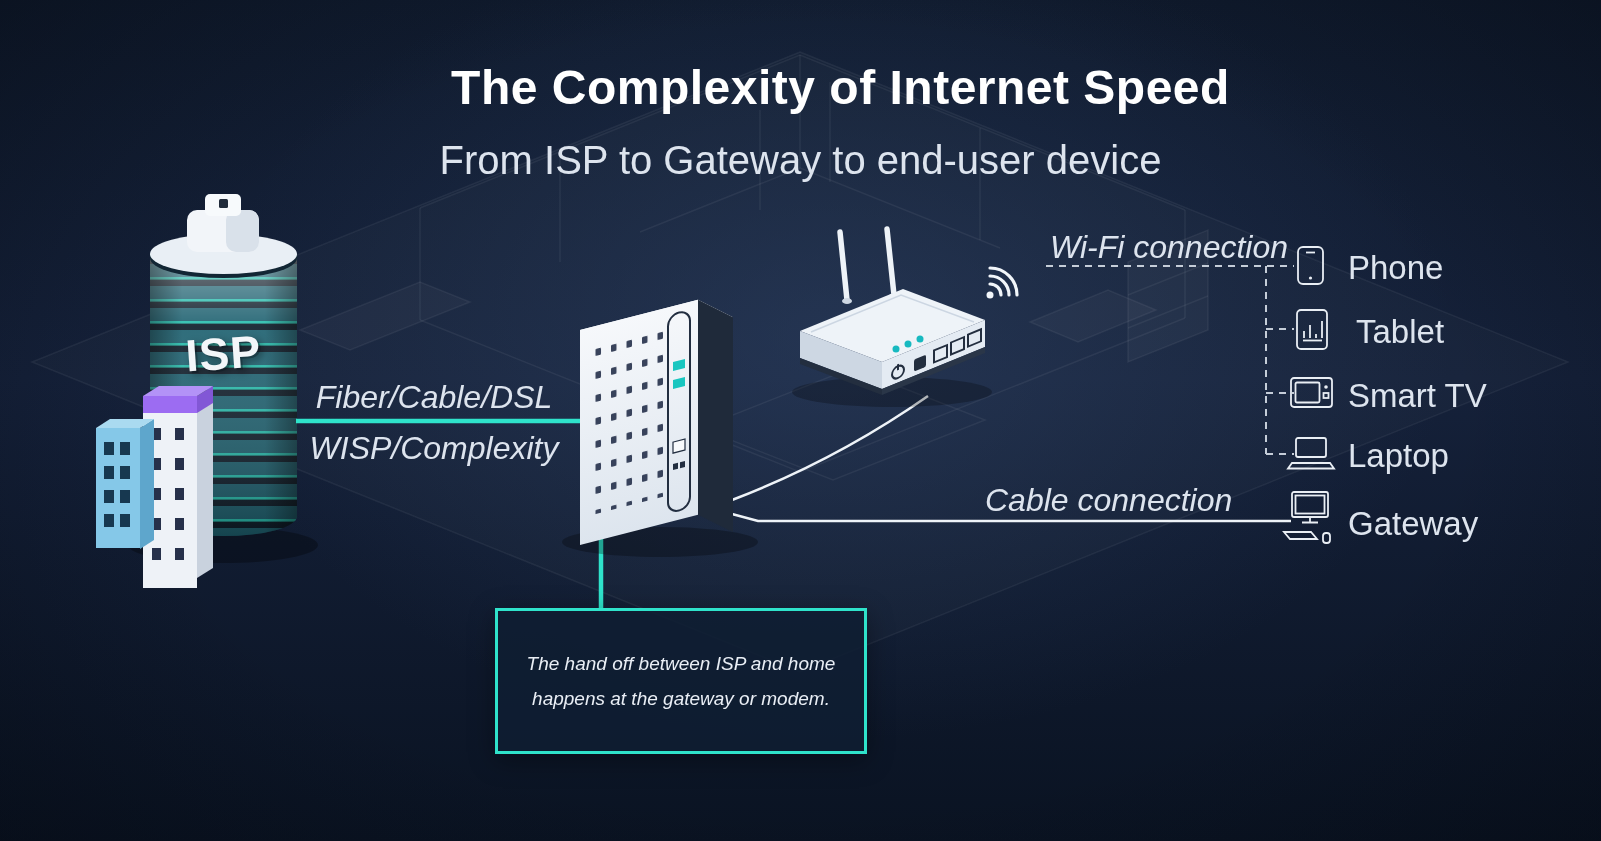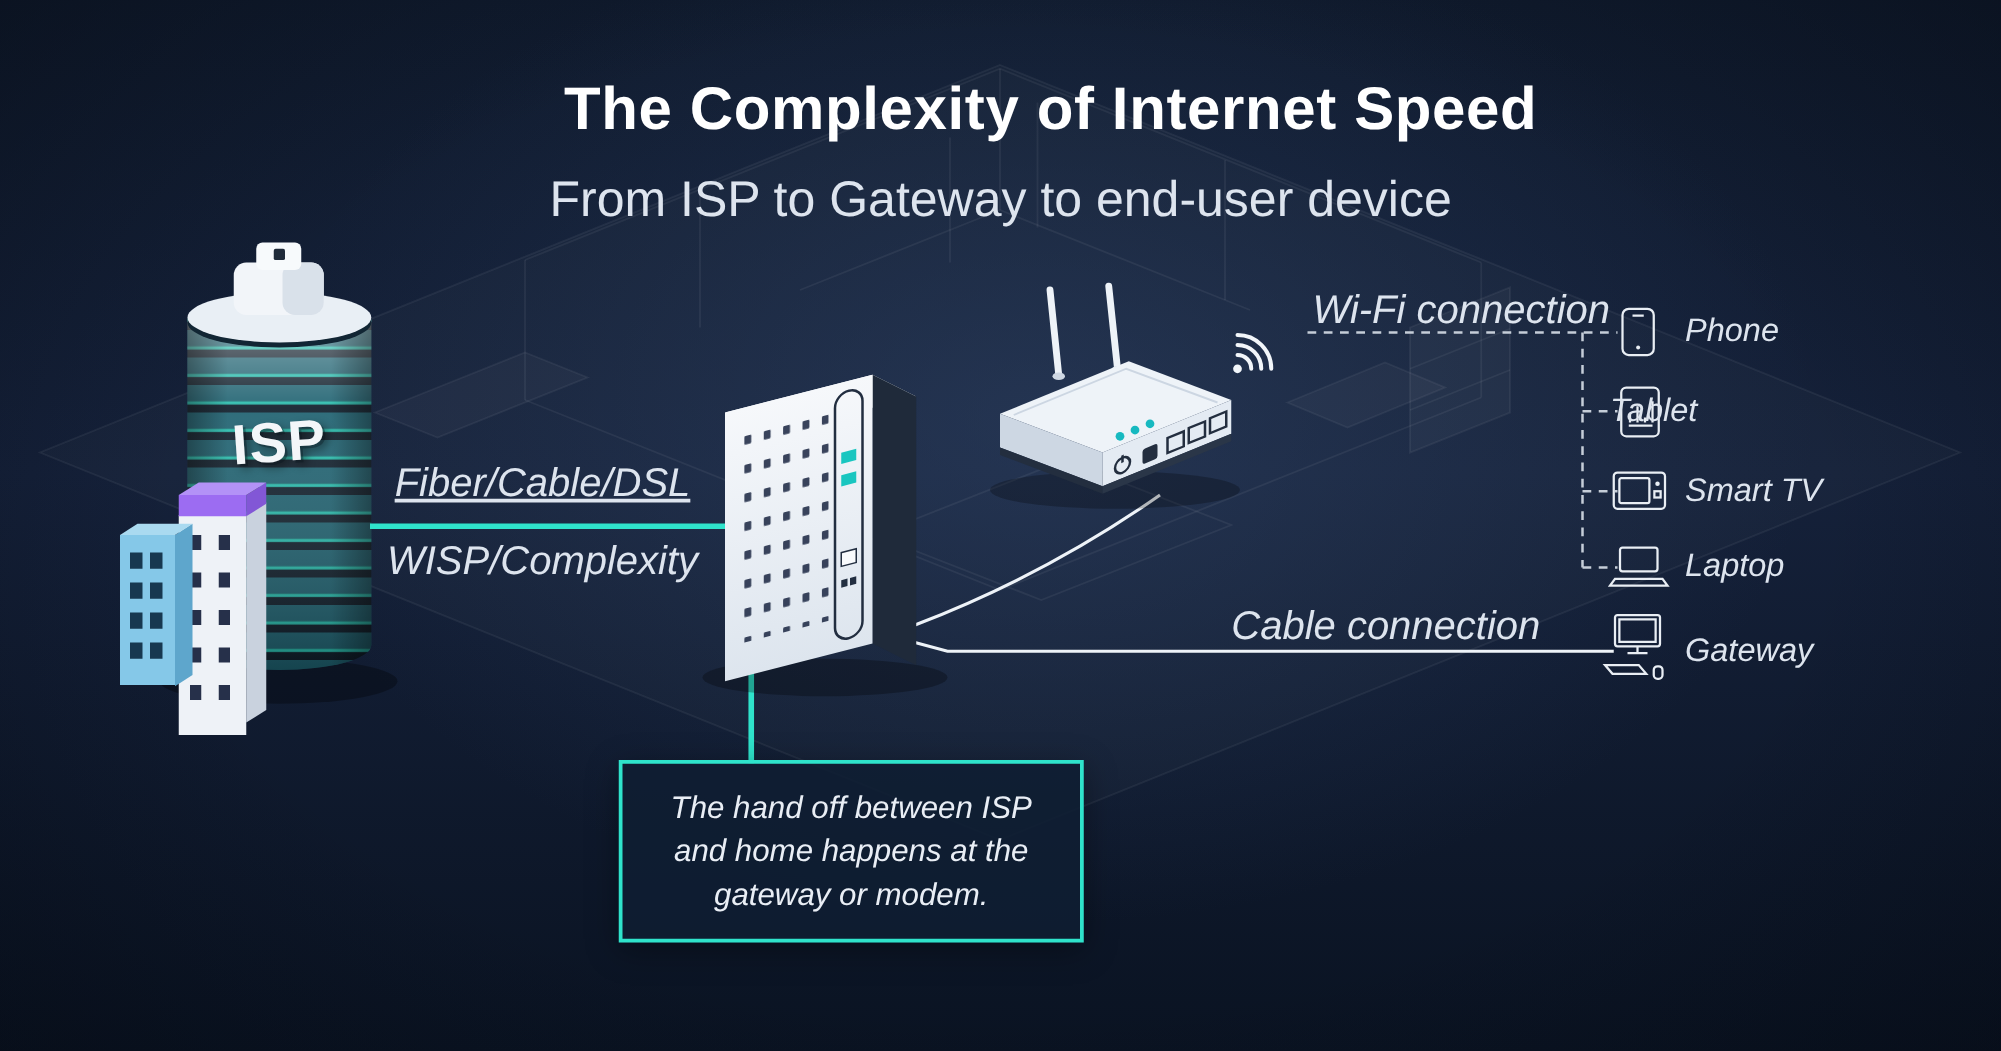--- a/index.html
+++ b/index.html
@@ -25,38 +25,38 @@
   .subtitle{
     left:0;top:138px;width:100%;
     text-align:center;
     font-size:40px;font-weight:400;color:#dde4ee;
   }
   .conn-label{
     font-style:italic;font-size:32px;color:#dde4ee;
     text-align:center;white-space:nowrap;
   }
   .device-label{
-    font-style:italic;font-size:26px;color:#dde4ee;
+    font-size:33px;color:#dde4ee;
     white-space:nowrap;
     text-align:right;
   }
   .isp-label{
     left:150px;top:328px;width:147px;
     text-align:center;font-size:45px;font-weight:700;color:#f3f6f9;
     letter-spacing:1px;transform:rotate(-4deg);
     text-shadow:2px 2px 0 rgba(10,20,30,0.35), 4px 4px 8px rgba(0,0,0,0.45);
   }
   .callout{
     left:495px;top:608px;width:372px;height:146px;
     box-sizing:border-box;
     border:3px solid #2fe3cb;
     background:rgba(15,30,50,0.88);
     display:flex;align-items:center;justify-content:center;
     padding:10px 26px;
-    font-style:italic;font-size:25px;line-height:35px;
+    font-style:italic;font-size:19px;line-height:35px;
     color:#e9eef5;text-align:center;
     box-shadow:0 6px 24px rgba(0,0,0,0.35);
   }
   svg{display:block;}
   .scene{left:0;top:0;}
 </style>
 </head>
 <body>
 
 <div class="stage">
@@ -253,28 +253,28 @@
         <rect x="40" y="41" width="7" height="10" rx="3"></rect>
       </g>
     </g>
   </svg>
 
   <div class="abs title">The Complexity of Internet Speed</div>
   <div class="abs subtitle">From ISP to Gateway to end-user device</div>
 
   <div class="abs isp-label">ISP</div>
 
-  <div class="abs conn-label" style="left:304px;top:368px;width:260px;text-decoration:underline;">Fiber/Cable/DSL</div>
+  <div class="abs conn-label" style="left:304px;top:379px;width:260px;">Fiber/Cable/DSL</div>
   <div class="abs conn-label" style="left:304px;top:430px;width:260px;">WISP/Complexity</div>
 
   <div class="abs conn-label" style="left:1050px;top:229px;width:195px;">Wi-Fi connection</div>
   <div class="abs conn-label" style="left:985px;top:482px;width:200px;">Cable connection</div>
 
   <div class="abs device-label" style="left:1348px;top:249px;">Phone</div>
-  <div class="abs device-label" style="left:1288px;top:313px;">Tablet</div>
+  <div class="abs device-label" style="left:1356px;top:313px;">Tablet</div>
   <div class="abs device-label" style="left:1348px;top:377px;">Smart TV</div>
   <div class="abs device-label" style="left:1348px;top:437px;">Laptop</div>
   <div class="abs device-label" style="left:1348px;top:505px;">Gateway</div>
 
   <div class="abs callout">
     <span>The hand off between ISP and home happens at the gateway or modem.</span>
   </div>
 
 </div>
 

